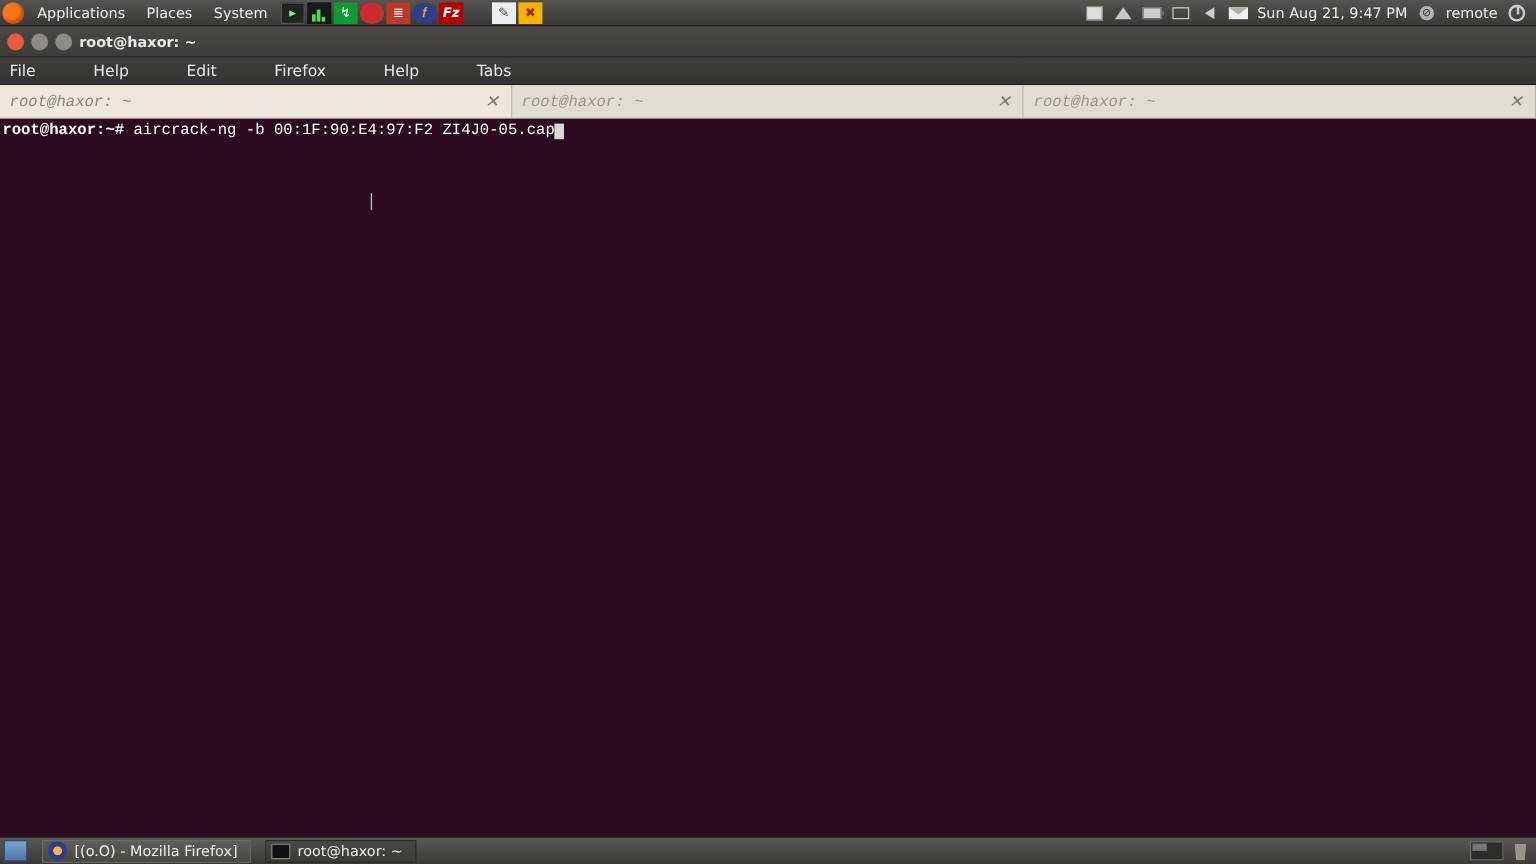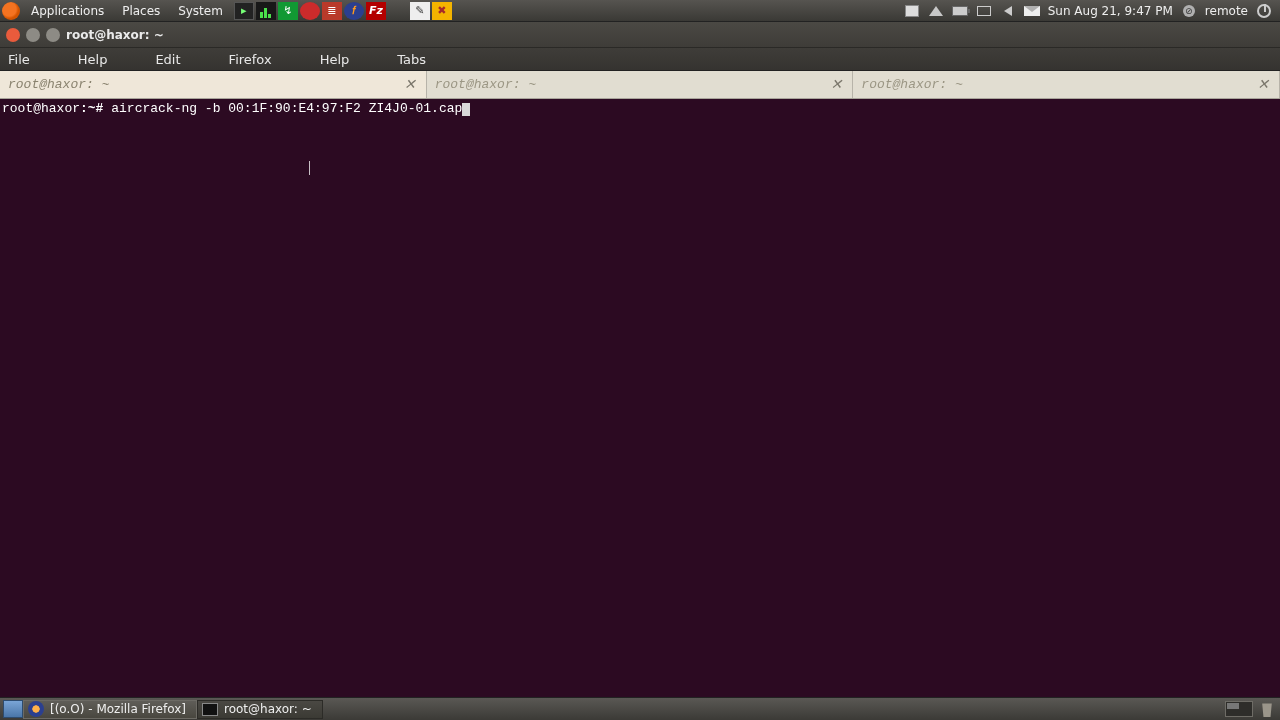--- a/index.html
+++ b/index.html
@@ -124,21 +124,21 @@
   height:598px;
   background:#2c0a22;
   font-family:"Liberation Mono","DejaVu Sans Mono",monospace;
   font-size:13px;
   color:#fff;
   padding:2px 2px;
   position:relative;
   line-height:15px;
 }
 .term-line { white-space:pre; }
-.prompt-host { color:#fff; font-weight:normal; }
+.prompt-host { color:#fff; font-weight:bold; }
 .prompt-sep  { color:#fff; font-weight:bold; }
 .cmd { color:#fff; }
 .cursor {
   display:inline-block;
   width:8px; height:13px;
   background:#d8d8d8;
   vertical-align:text-bottom;
 }
 .ibeam {
   position:absolute;
@@ -155,21 +155,21 @@
   border-top:1px solid #222;
 }
 .show-desktop {
   width:20px; height:18px;
   margin-left:3px;
   background:linear-gradient(#7aa5d6,#4a76a8);
   border:1px solid #2e4c6e;
 }
 .task {
   height:19px;
-  margin-left:0;
+  margin-left:12px;
   padding:0 10px 0 4px;
   display:flex; align-items:center; gap:6px;
   border:1px solid #6c6a64;
   background:linear-gradient(#5f5d58,#49473f);
 }
 .task.active { background:linear-gradient(#4a4843,#3b3a34); border-color:#2c2b27; }
 .task-icon { width:16px;height:16px;border-radius:50%; }
 .ti-fx { background:radial-gradient(circle,#ffb04a 30%,#2b3f8f 35%); }
 .ti-term { width:16px;height:13px;background:#111;border:1px solid #888;border-radius:0; }
 .bottom-panel .spacer { flex:1; }
@@ -271,21 +271,21 @@
     <span>root@haxor: ~</span>
     <span class="tab-close">✕</span>
   </div>
   <div class="tab inactive">
     <span>root@haxor: ~</span>
     <span class="tab-close">✕</span>
   </div>
 </div>
 
 <div class="terminal">
-  <div class="term-line"><span class="prompt-host">root@haxor</span><span class="prompt-sep">:~#</span><span> </span><span class="cmd">aircrack-ng -b 00:1F:90:E4:97:F2 ZI4J0-01.cap</span><span class="cursor"></span></div>
+  <div class="term-line"><span class="prompt-host">root@haxor</span><span class="prompt-sep">:~#</span><span> </span><span class="cmd">aircrack-ng -b 00:1F:90:E4:97:F2 ZI4J0-05.cap</span><span class="cursor"></span></div>
   <div class="ibeam"></div>
 </div>
 
 <div class="bottom-panel">
   <div class="show-desktop"></div>
   <div class="task">
     <div class="task-icon ti-fx"></div>
     <span>[(o.O) - Mozilla Firefox]</span>
   </div>
   <div class="task active">

